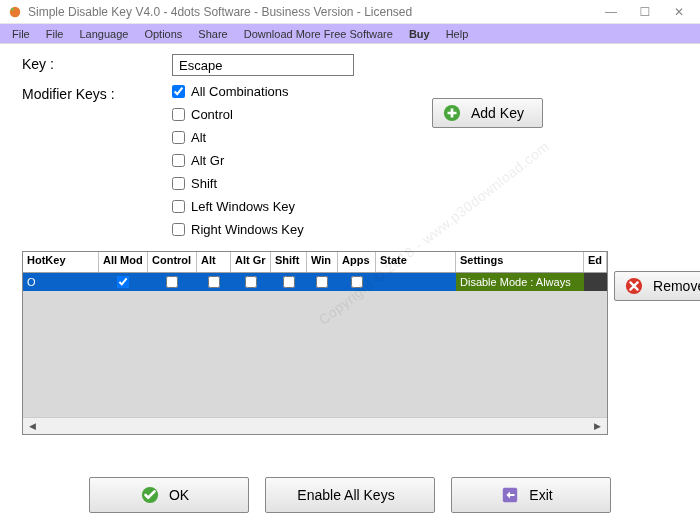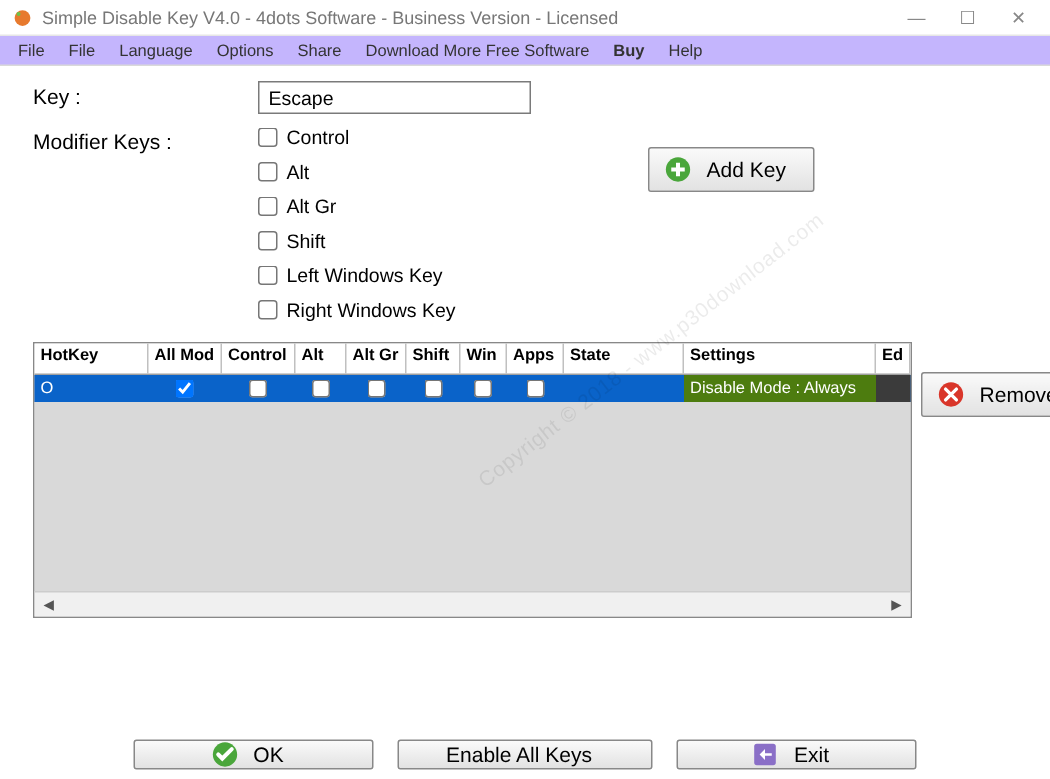--- a/index.html
+++ b/index.html
@@ -90,21 +90,21 @@
 .grid-body { height:126px; background:#d9d9d9; position:relative; }
 .hscroll {
   height:17px; background:#f0f0f0; border-top:1px solid #ccc; display:flex; align-items:center; justify-content:space-between; padding:0 2px;
 }
 .hscroll .arrow{width:15px;height:15px;display:flex;align-items:center;justify-content:center;font-size:9px;color:#555;}
 .remove-wrap { margin-top:20px; }
 .bottom-bar {
   position:absolute; left:0; right:0; bottom:6px;
   display:flex; justify-content:center; gap:16px; padding:0 20px;
 }
-.bottom-bar .std-btn { width:160px; justify-content:center; height:20px; }
+.bottom-bar .std-btn { width:160px; justify-content:center; height:36px; }
 .bottom-bar .std-btn.enable { width:170px; }
 .watermark {
   position:absolute; left:290px; top:225px;
   transform: rotate(-38deg);
   font-size:14px; color:rgba(0,0,0,0.08);
   pointer-events:none;
   letter-spacing:0.5px;
 }
 </style>
 </head>
@@ -135,20 +135,24 @@
 
 <div class="content">
   <div class="row">
     <div class="label-col">Key :</div>
     <input class="input-text" type="text" value="Escape" style="">
   </div>
 
   <div class="row">
     <div class="label-col">Modifier Keys :</div>
     <div class="mods-col">
+      <label class="chk">
+          <input type="checkbox" checked="" style="">
+          <span>All Combinations</span>
+        </label>
       <label class="chk">
           <input type="checkbox" style="">
           <span>Control</span>
         </label>
       <label class="chk">
           <input type="checkbox" style="">
           <span>Alt</span>
         </label>
       <label class="chk">
           <input type="checkbox" style="">

